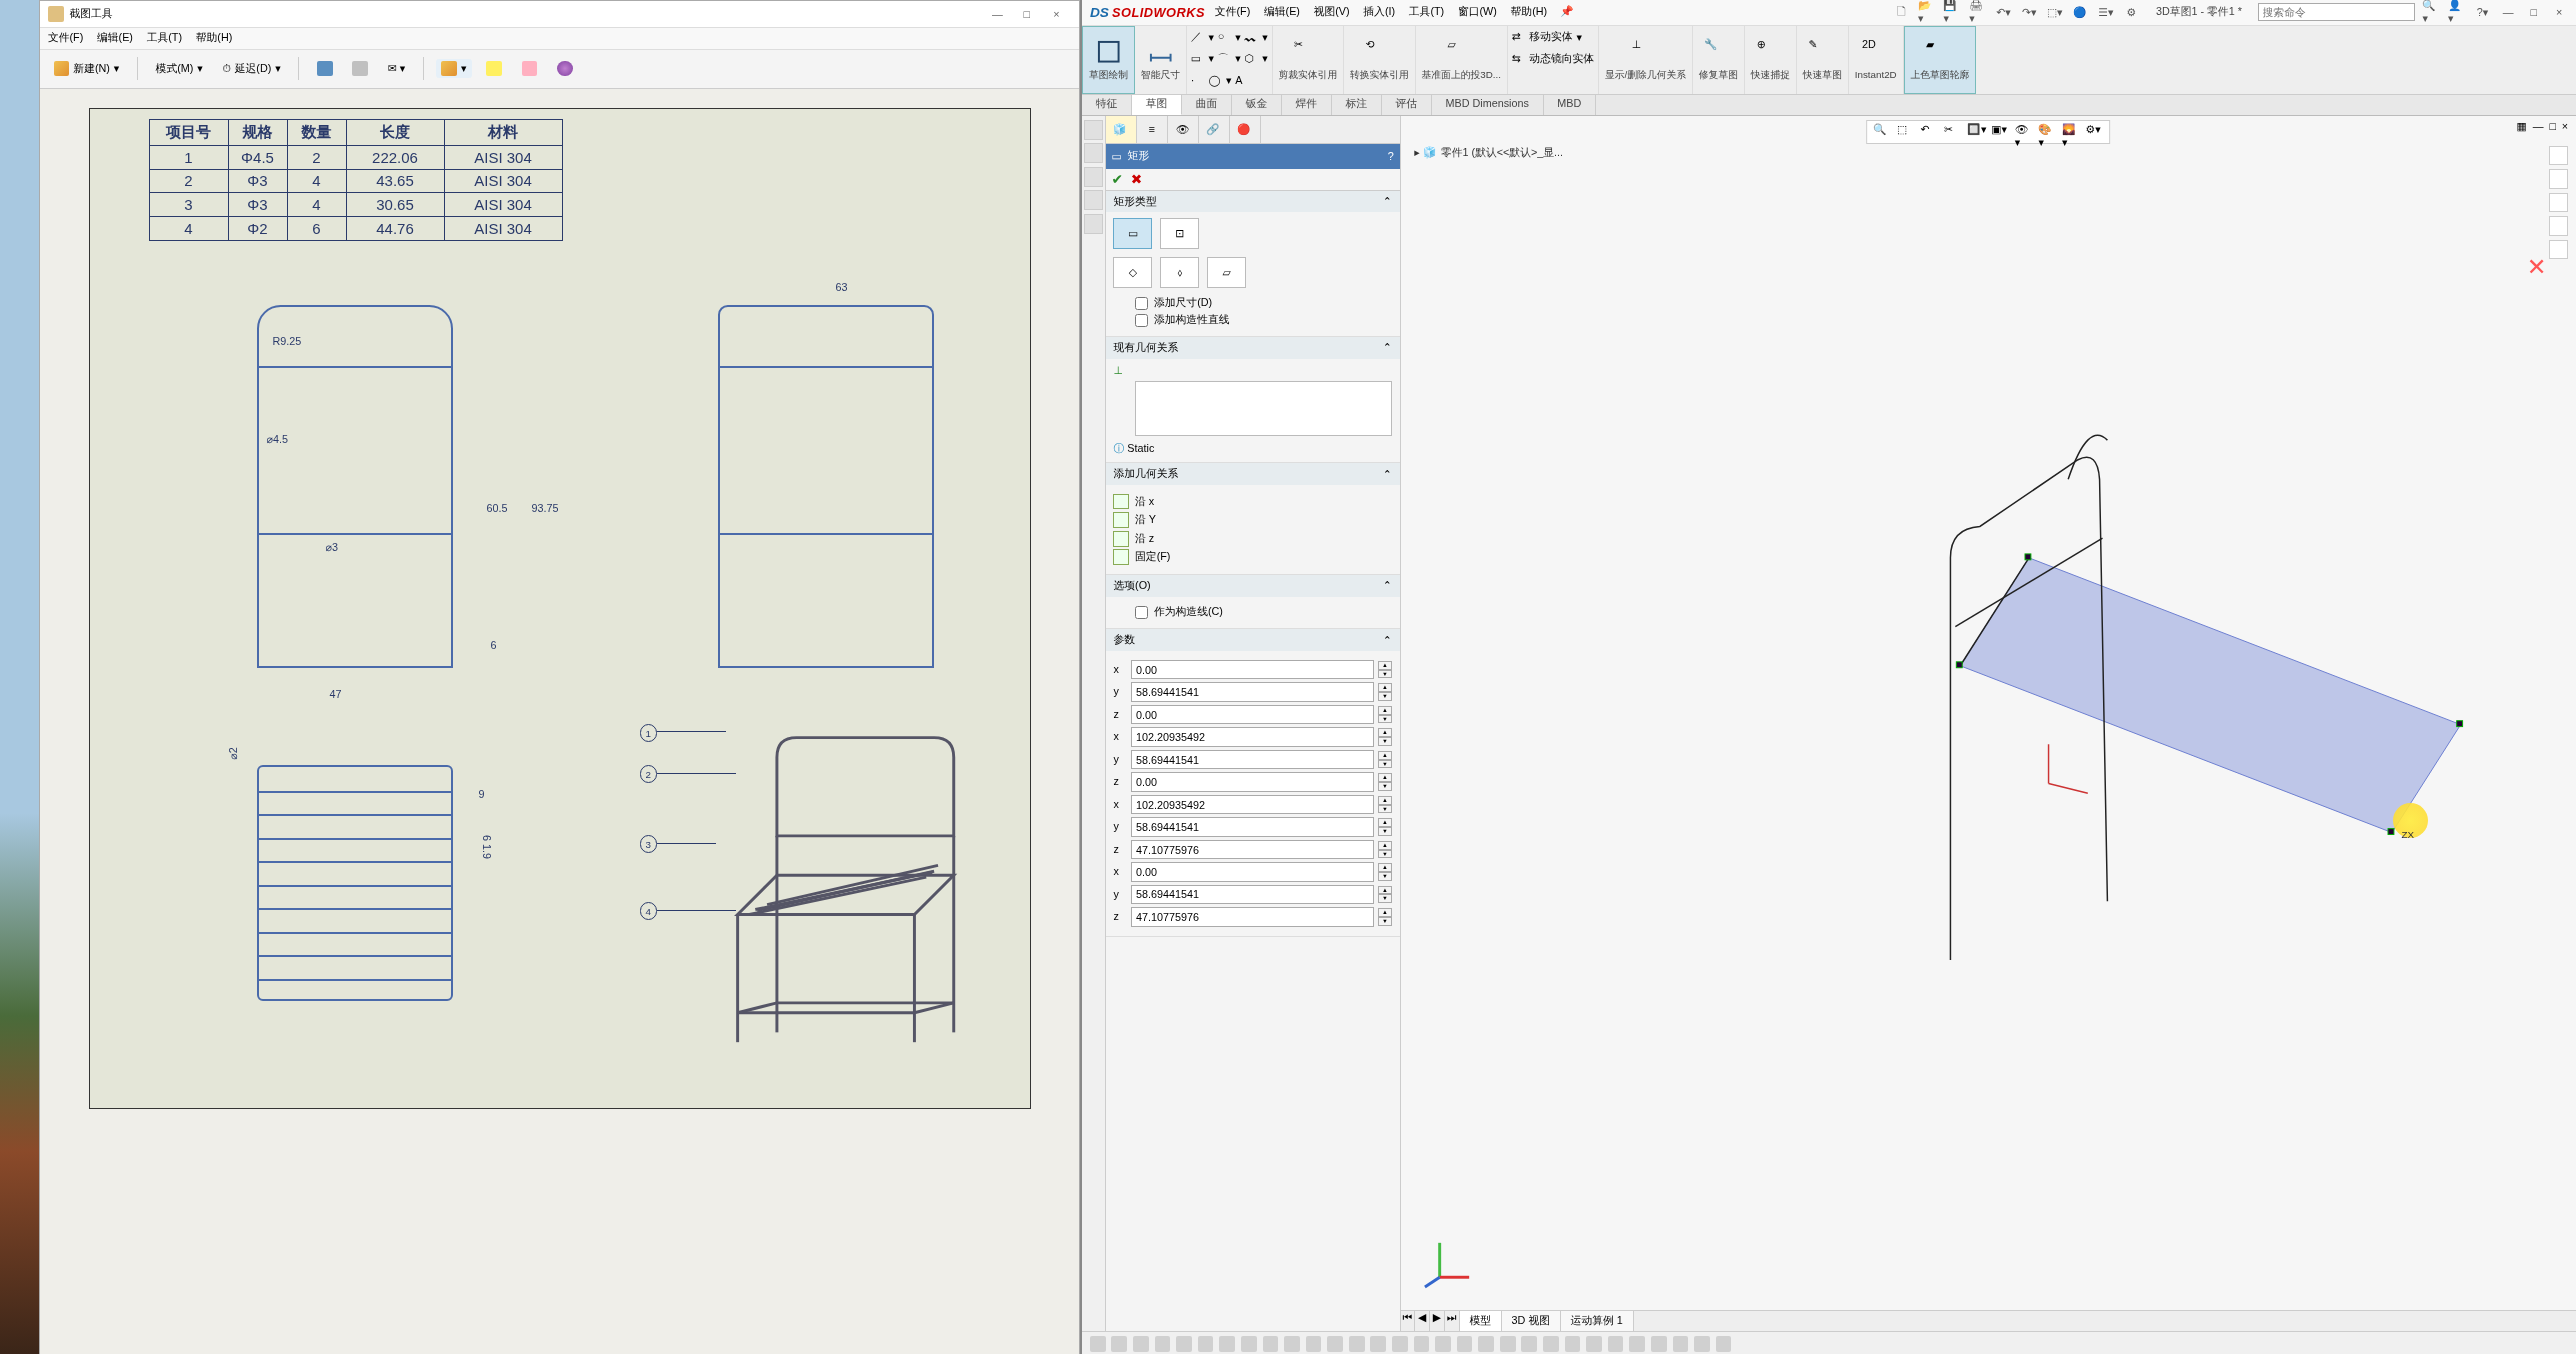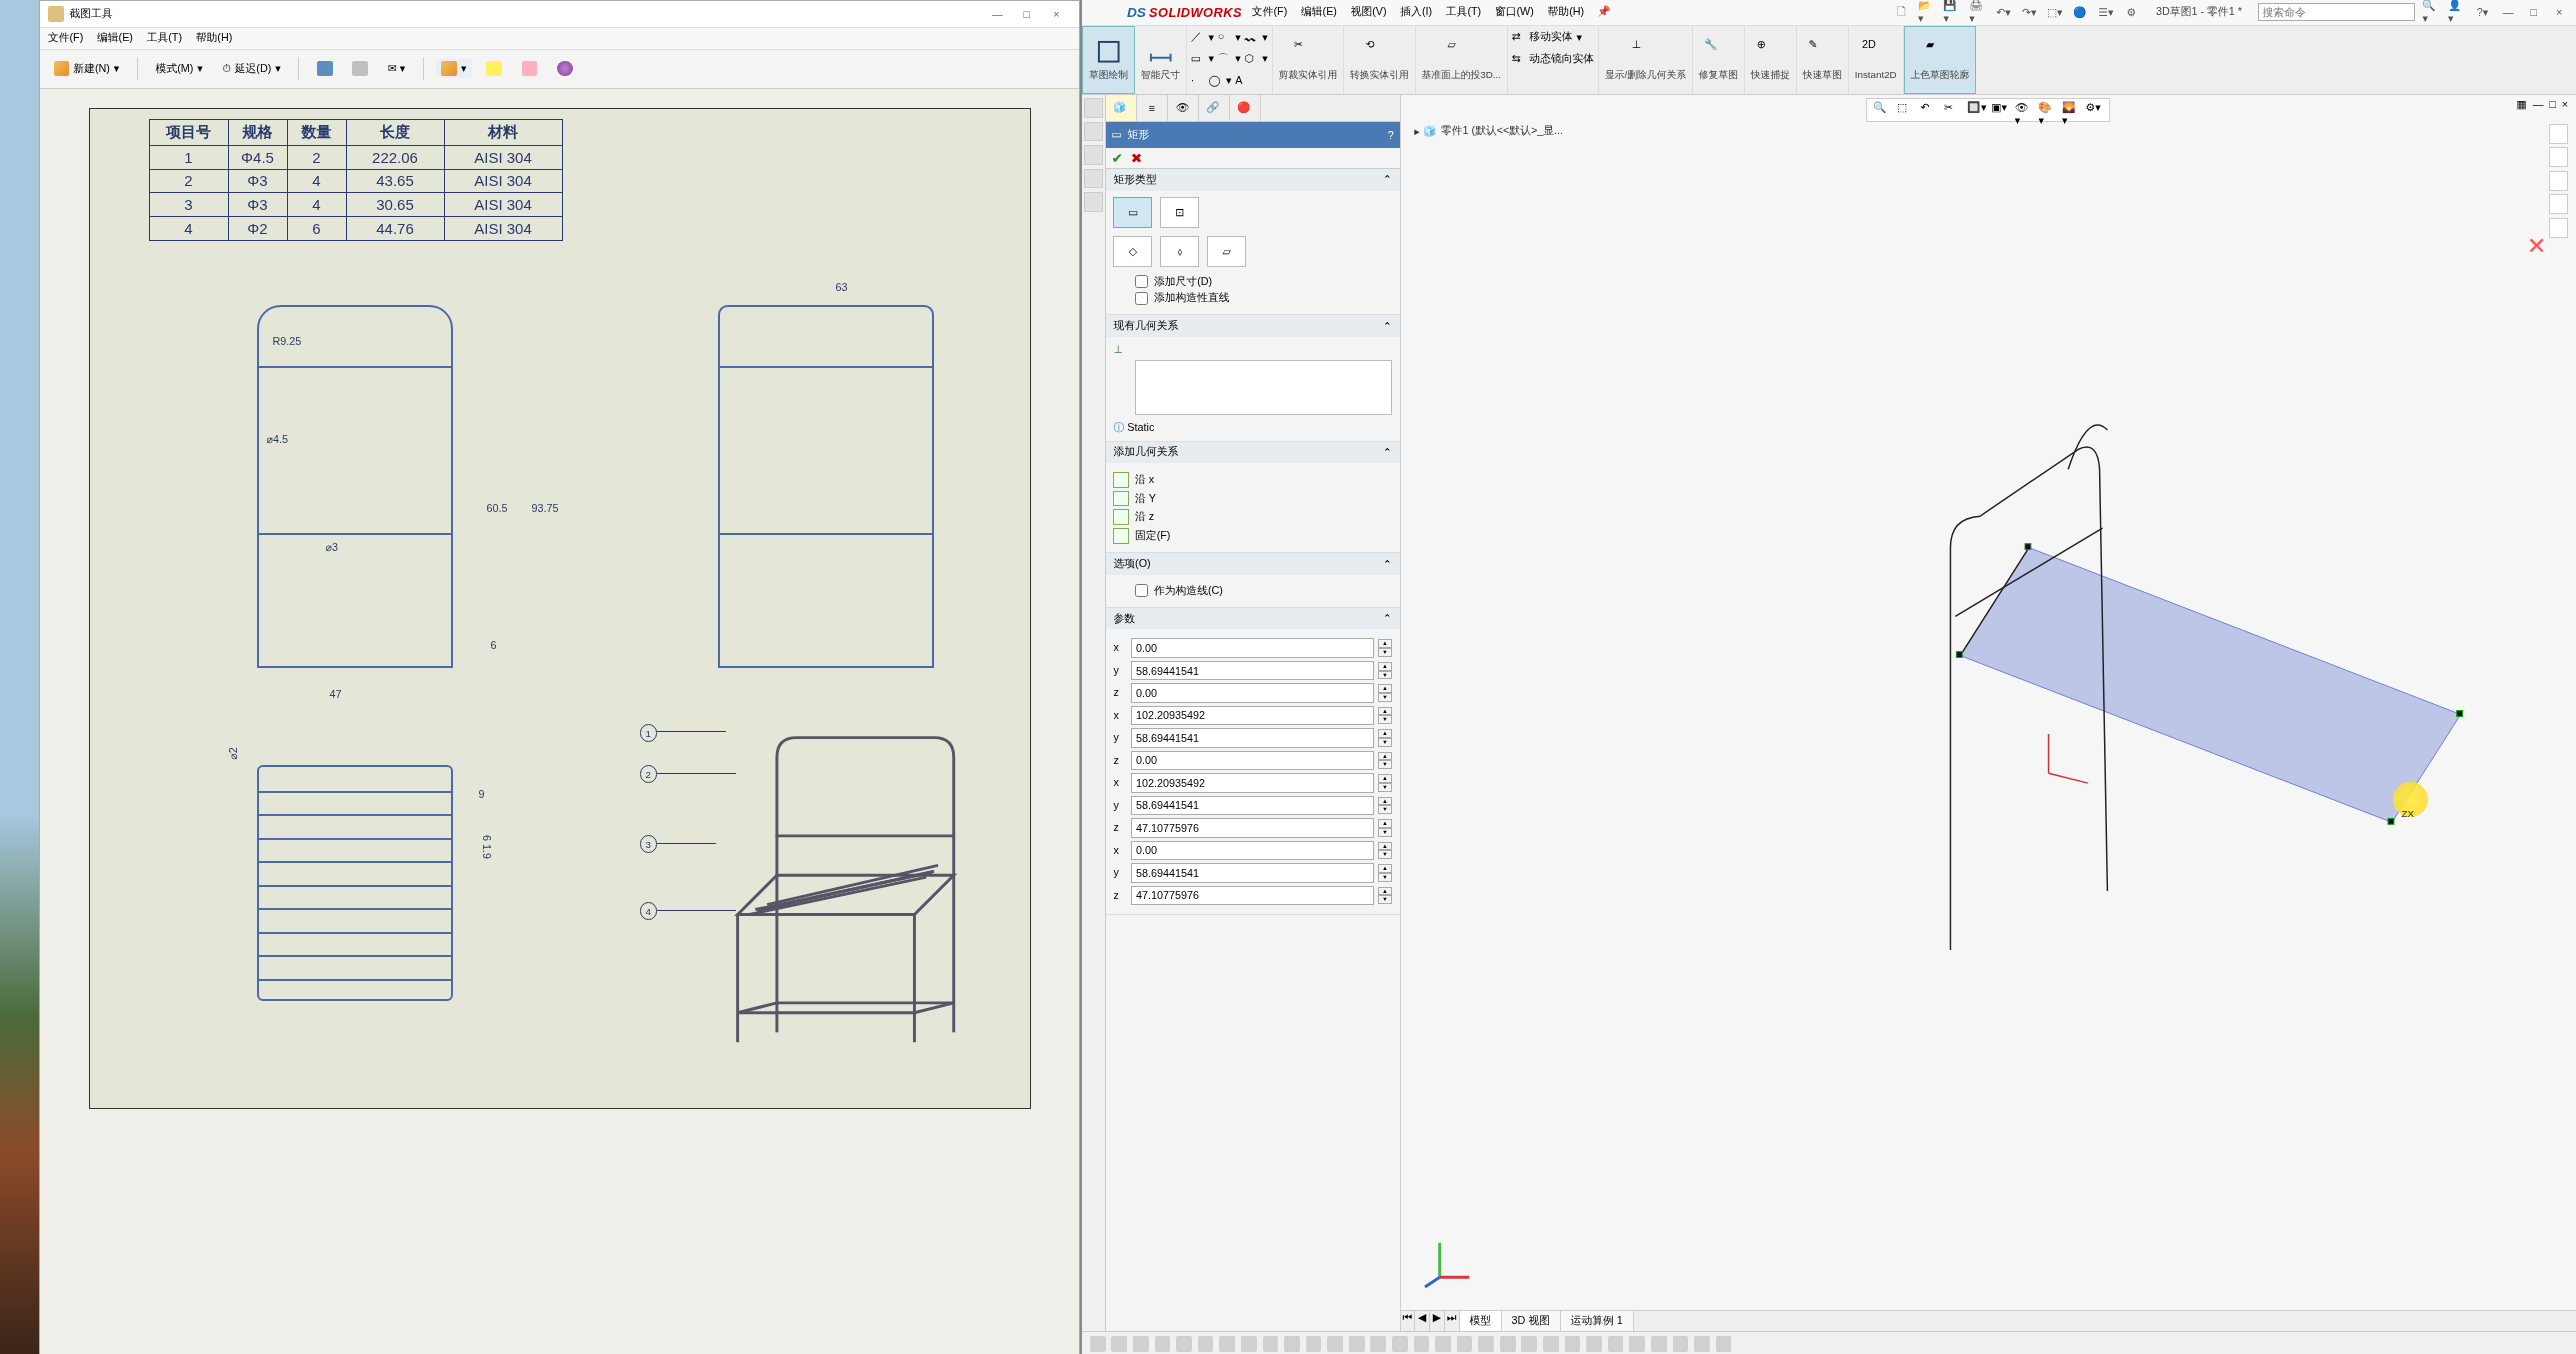--- a/index.html
+++ b/index.html
@@ -53,21 +53,21 @@
 .iso-view svg { width: 100%; height: 100%; }
 
 .dim { position:absolute; font-size:10.8px; color:#2a3a6a; }
 .balloon { position:absolute; width:17.7px; height:17.7px; border:1.5px solid #2a3a6a; border-radius:50%; display:flex; align-items:center; justify-content:center; font-size:9.8px; color:#2a3a6a; }
 .balloon-line { position:absolute; height:1px; background:#2a3a6a; }
 
 
 .right-window { flex: 1; background: #f0f0f0; display: flex; flex-direction: column; border-left: 2px solid #888; }
 .sw-titlebar { height: 25.5px; background: #f8f8f8; display: flex; align-items: center; padding: 0 7.9px; gap: 9.8px; border-bottom: 1px solid #ddd; }
 .sw-logo { font-weight: bold; font-style: italic; }
-.sw-logo .ds { color: #1a6aaa; font-size: 13.7px; margin-left: 37px; }
+.sw-logo .ds { color: #1a6aaa; font-size: 13.7px; }
 .sw-logo .solid { color: #c00; font-size: 12.8px; letter-spacing: 0.5px; }
 .sw-menus { display: flex; gap: 13.7px; }
 .sw-rside { margin-left: auto; display: flex; gap: 7.9px; align-items: center; }
 .sw-icnbtn { width: 17.7px; height: 17.7px; display:inline-flex; align-items:center; justify-content:center; color:#555; }
 .sw-search { width: 157px; height: 17.7px; border: 1px solid #aaa; padding: 0 3.9px; background: #fff; }
 .sw-path { font-size: 10.8px; color: #444; padding: 0 7.9px; }
 
 .sw-ribbon { height: 69px; background: #eee; border-bottom: 1px solid #ccc; display: flex; align-items: stretch; }
 .ribbon-group { display:flex; flex-direction:column; align-items:center; justify-content:center; padding: 2px 5.9px; border-right: 1px solid #ddd; min-width: 43px; position: relative; }
 .ribbon-group.sel { background: #d0e4ef; border: 1px solid #7bb; }
@@ -409,20 +409,31 @@
     <div class="ribbon-group">
       <div class="ribbon-icon">2D</div>
       <div class="ribbon-lbl">Instant2D</div>
     </div>
     <div class="ribbon-group sel">
       <div class="ribbon-icon">▰</div>
       <div class="ribbon-lbl">上色草图轮廓</div>
     </div>
   </div>
 
+  <div class="sw-tabs">
+    <div class="sw-tab">特征</div>
+    <div class="sw-tab active">草图</div>
+    <div class="sw-tab">曲面</div>
+    <div class="sw-tab">钣金</div>
+    <div class="sw-tab">焊件</div>
+    <div class="sw-tab">标注</div>
+    <div class="sw-tab">评估</div>
+    <div class="sw-tab">MBD Dimensions</div>
+    <div class="sw-tab">MBD</div>
+  </div>
 
   <div class="sw-body">
 
     <div class="side-strip">
       <div class="ss-btn"></div>
       <div class="ss-btn"></div>
       <div class="ss-btn"></div>
       <div class="ss-btn"></div>
       <div class="ss-btn"></div>
     </div>

